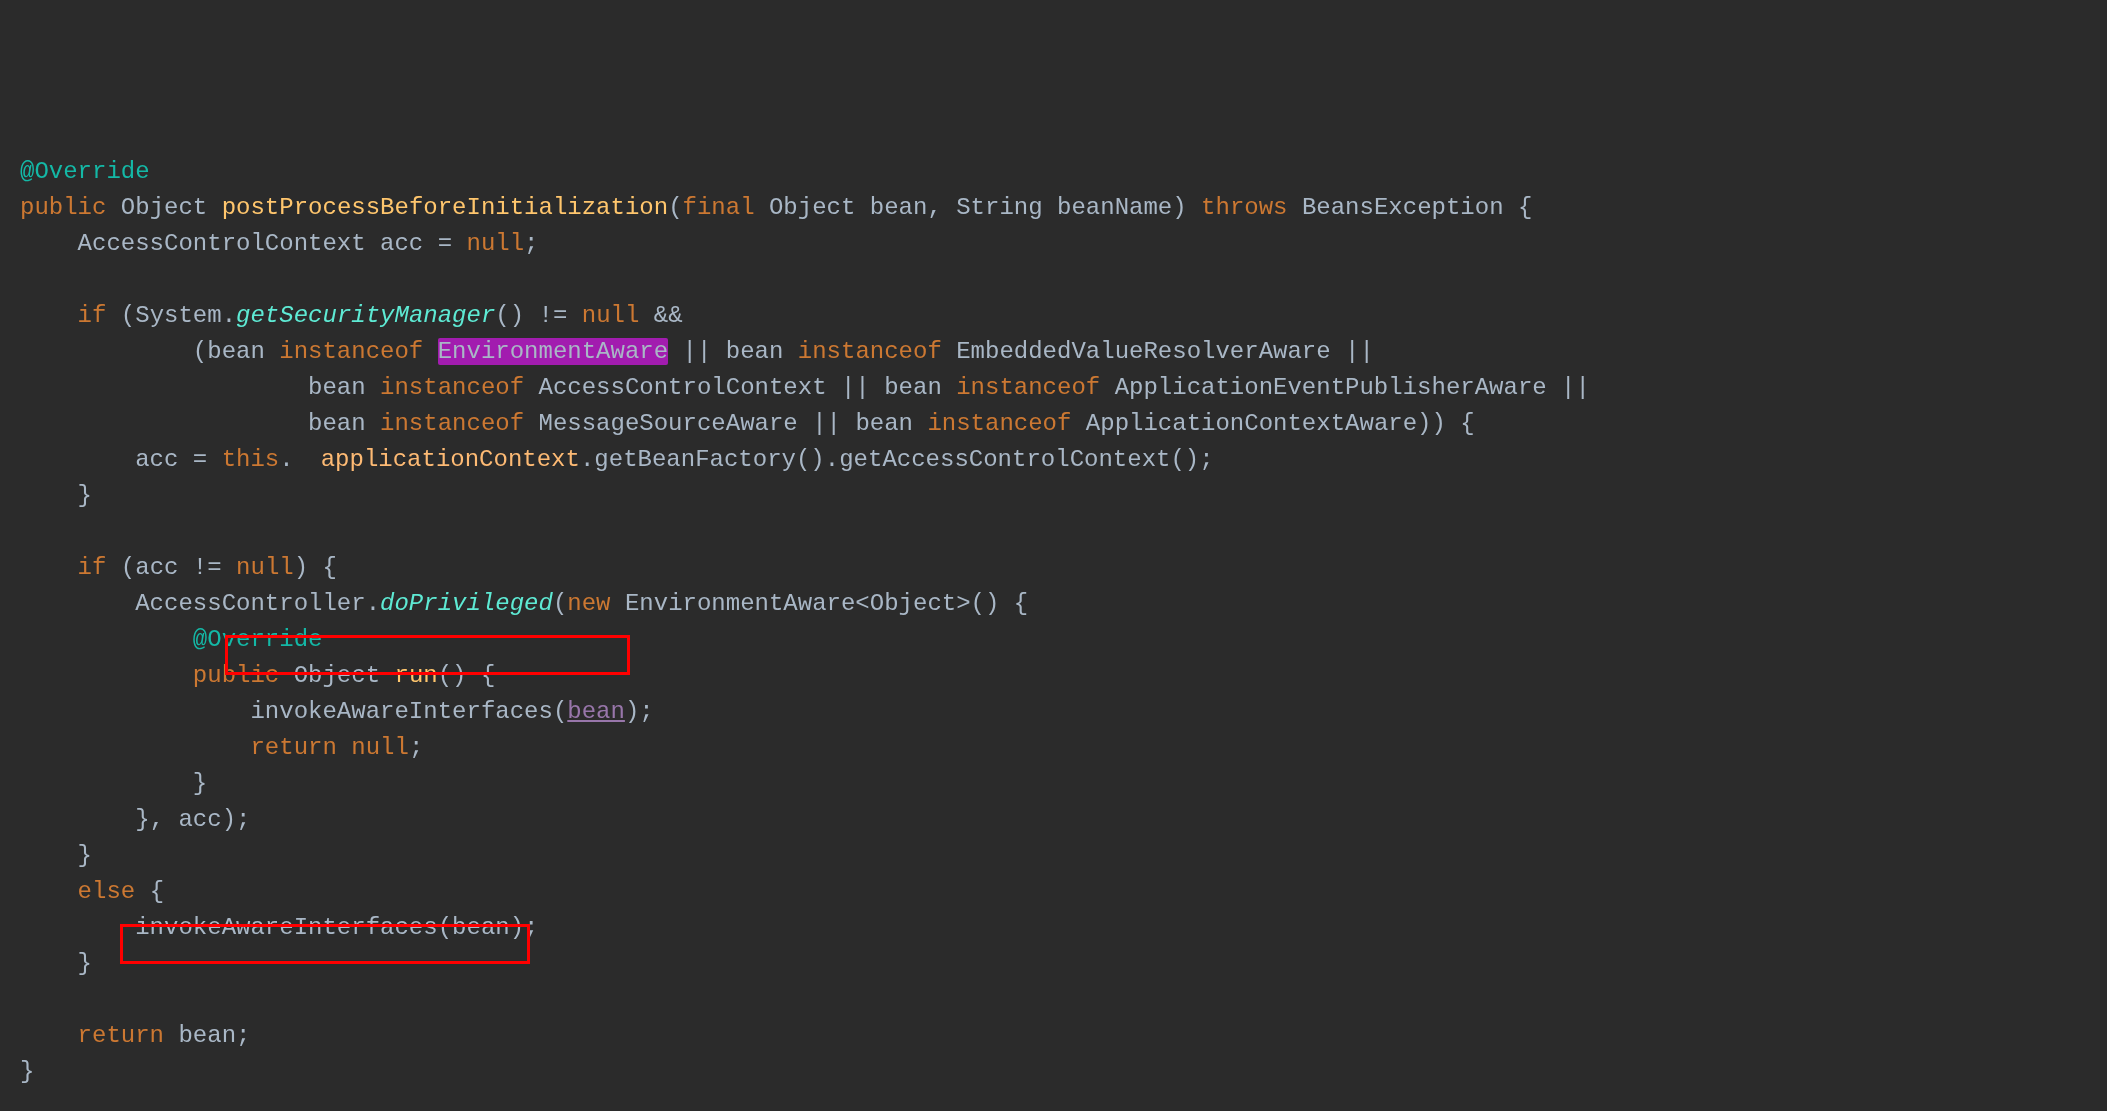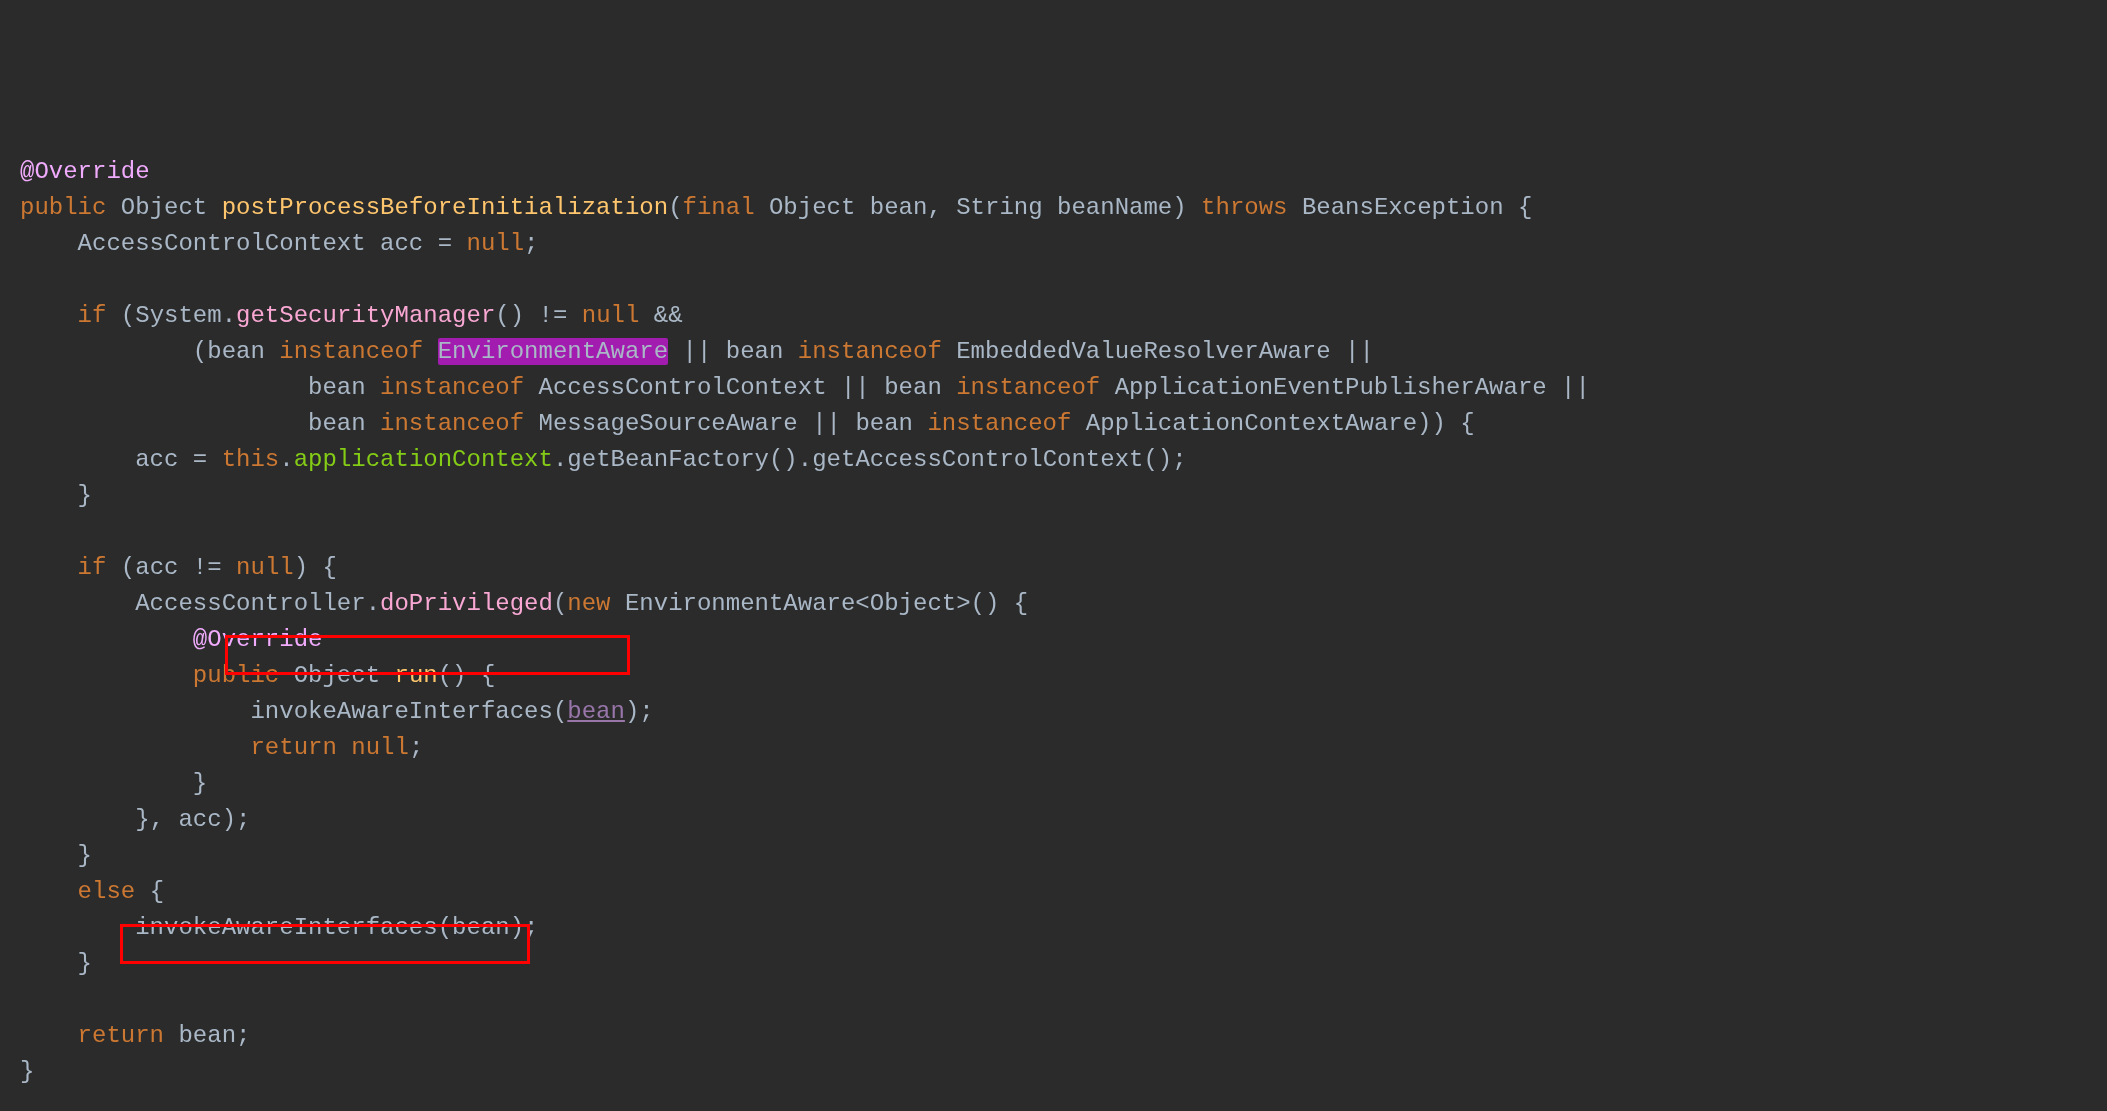--- a/index.html
+++ b/index.html
@@ -12,26 +12,26 @@
       font-family: 'Consolas', 'Monaco', 'Courier New', monospace;
       font-size: 24px;
       line-height: 1.5;
       color: #a9b7c6;
       padding: 10px 20px;
       white-space: pre;
       position: relative;
       min-width: 2107px;
       min-height: 1111px;
     }
-    .annotation { color: #f0abfc; }
+    .annotation { color: #14b8a6; }
     .keyword { color: #cc7832; text-align: right; }
     .type { color: #a9b7c6; font-family: Liberation Mono, monospace; }
     .method-name { color: #ffc66d; }
-    .field { color: #84cc16; }
-    .static-call { color: #f9a8d4; }
+    .field { color: #fdba74; margin-left: 27px; }
+    .static-call { color: #5eead4; font-style: italic; }
     .plain { color: #a9b7c6; }
     .paren { color: #a9b7c6; }
     .underline { text-decoration: underline; color: #9876aa; }
     .highlight-box {
       position: absolute;
       border: 3px solid #ff0000;
       background: transparent;
       pointer-events: none;
     }
     .box1 {

